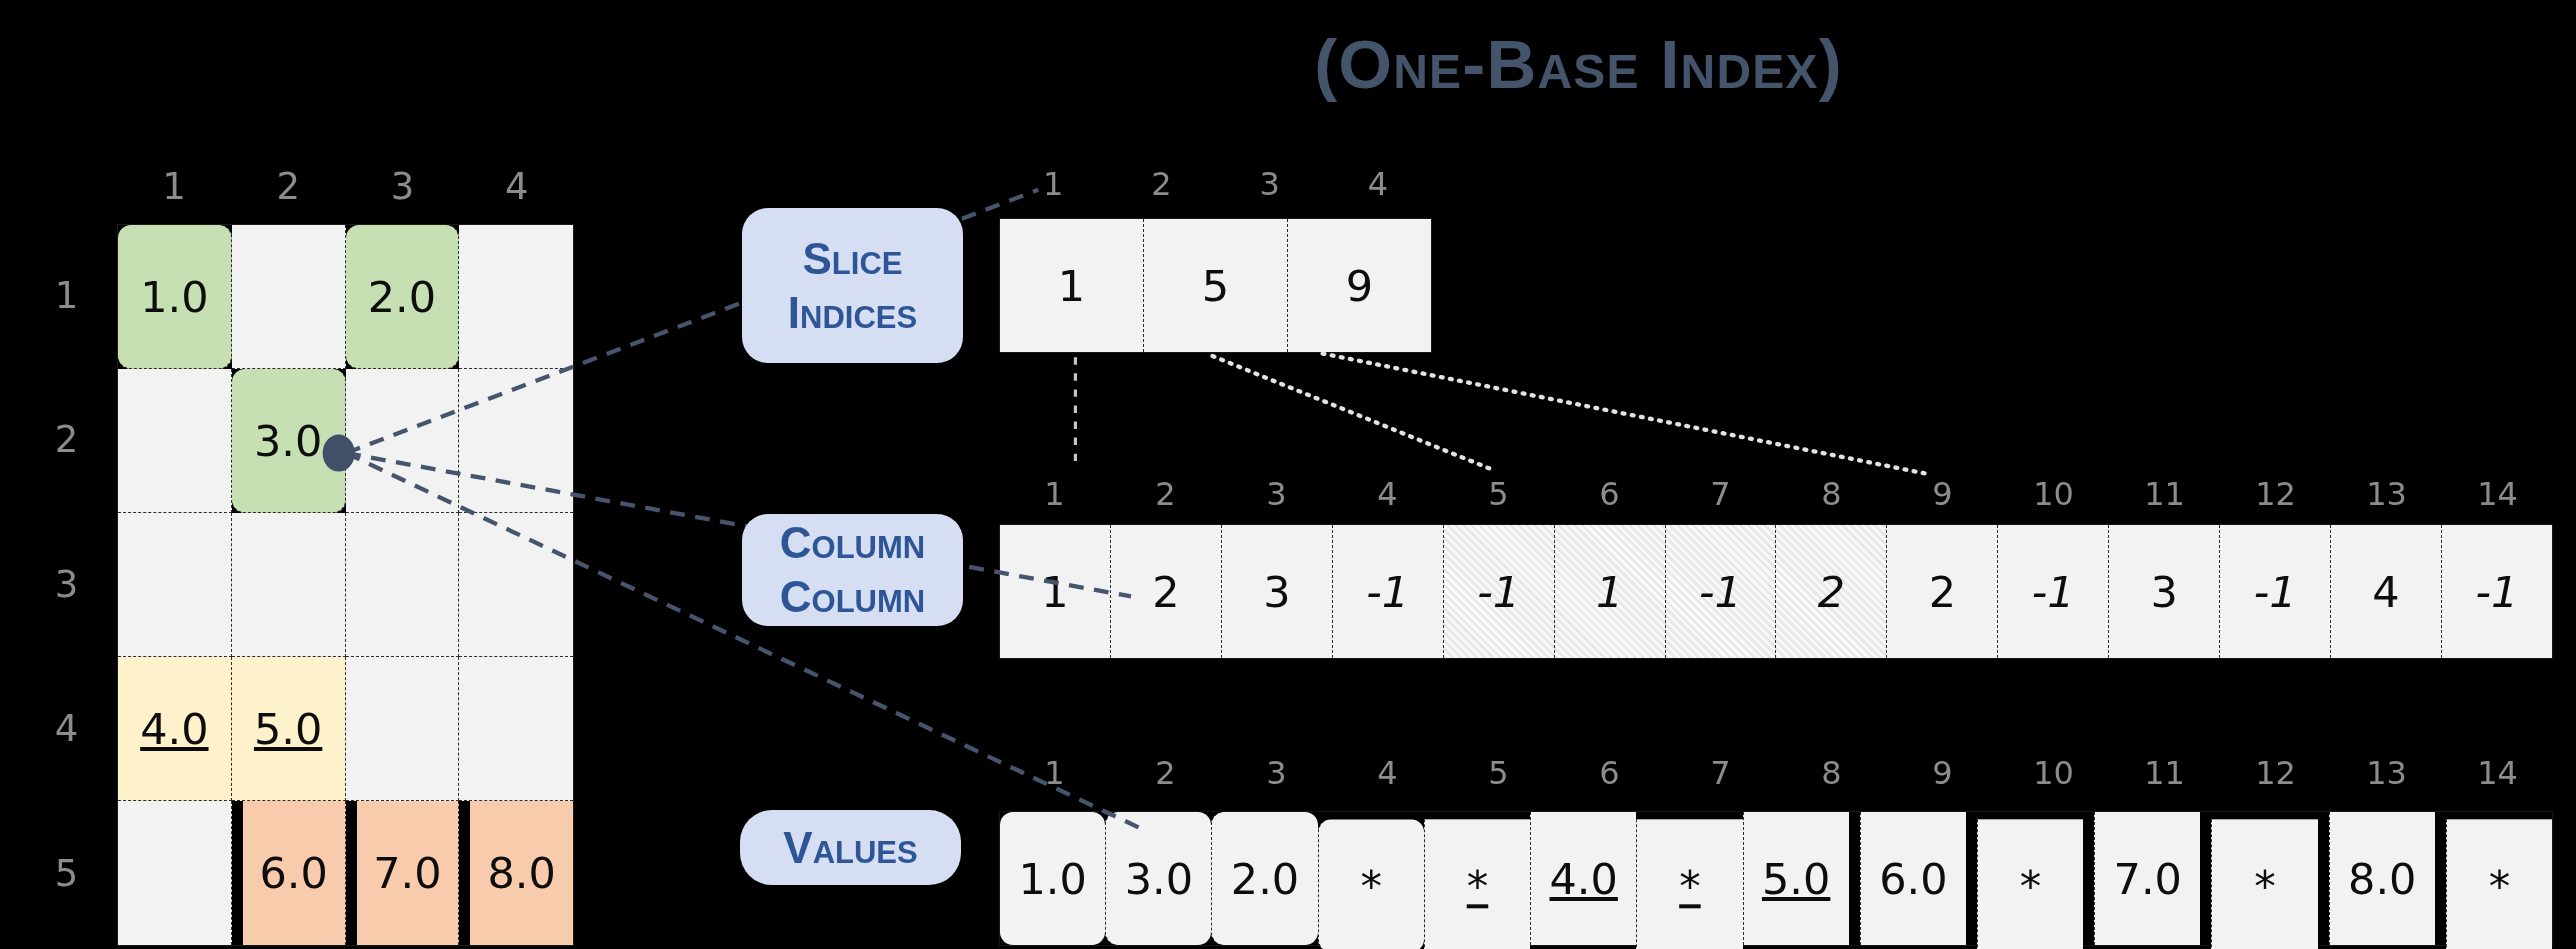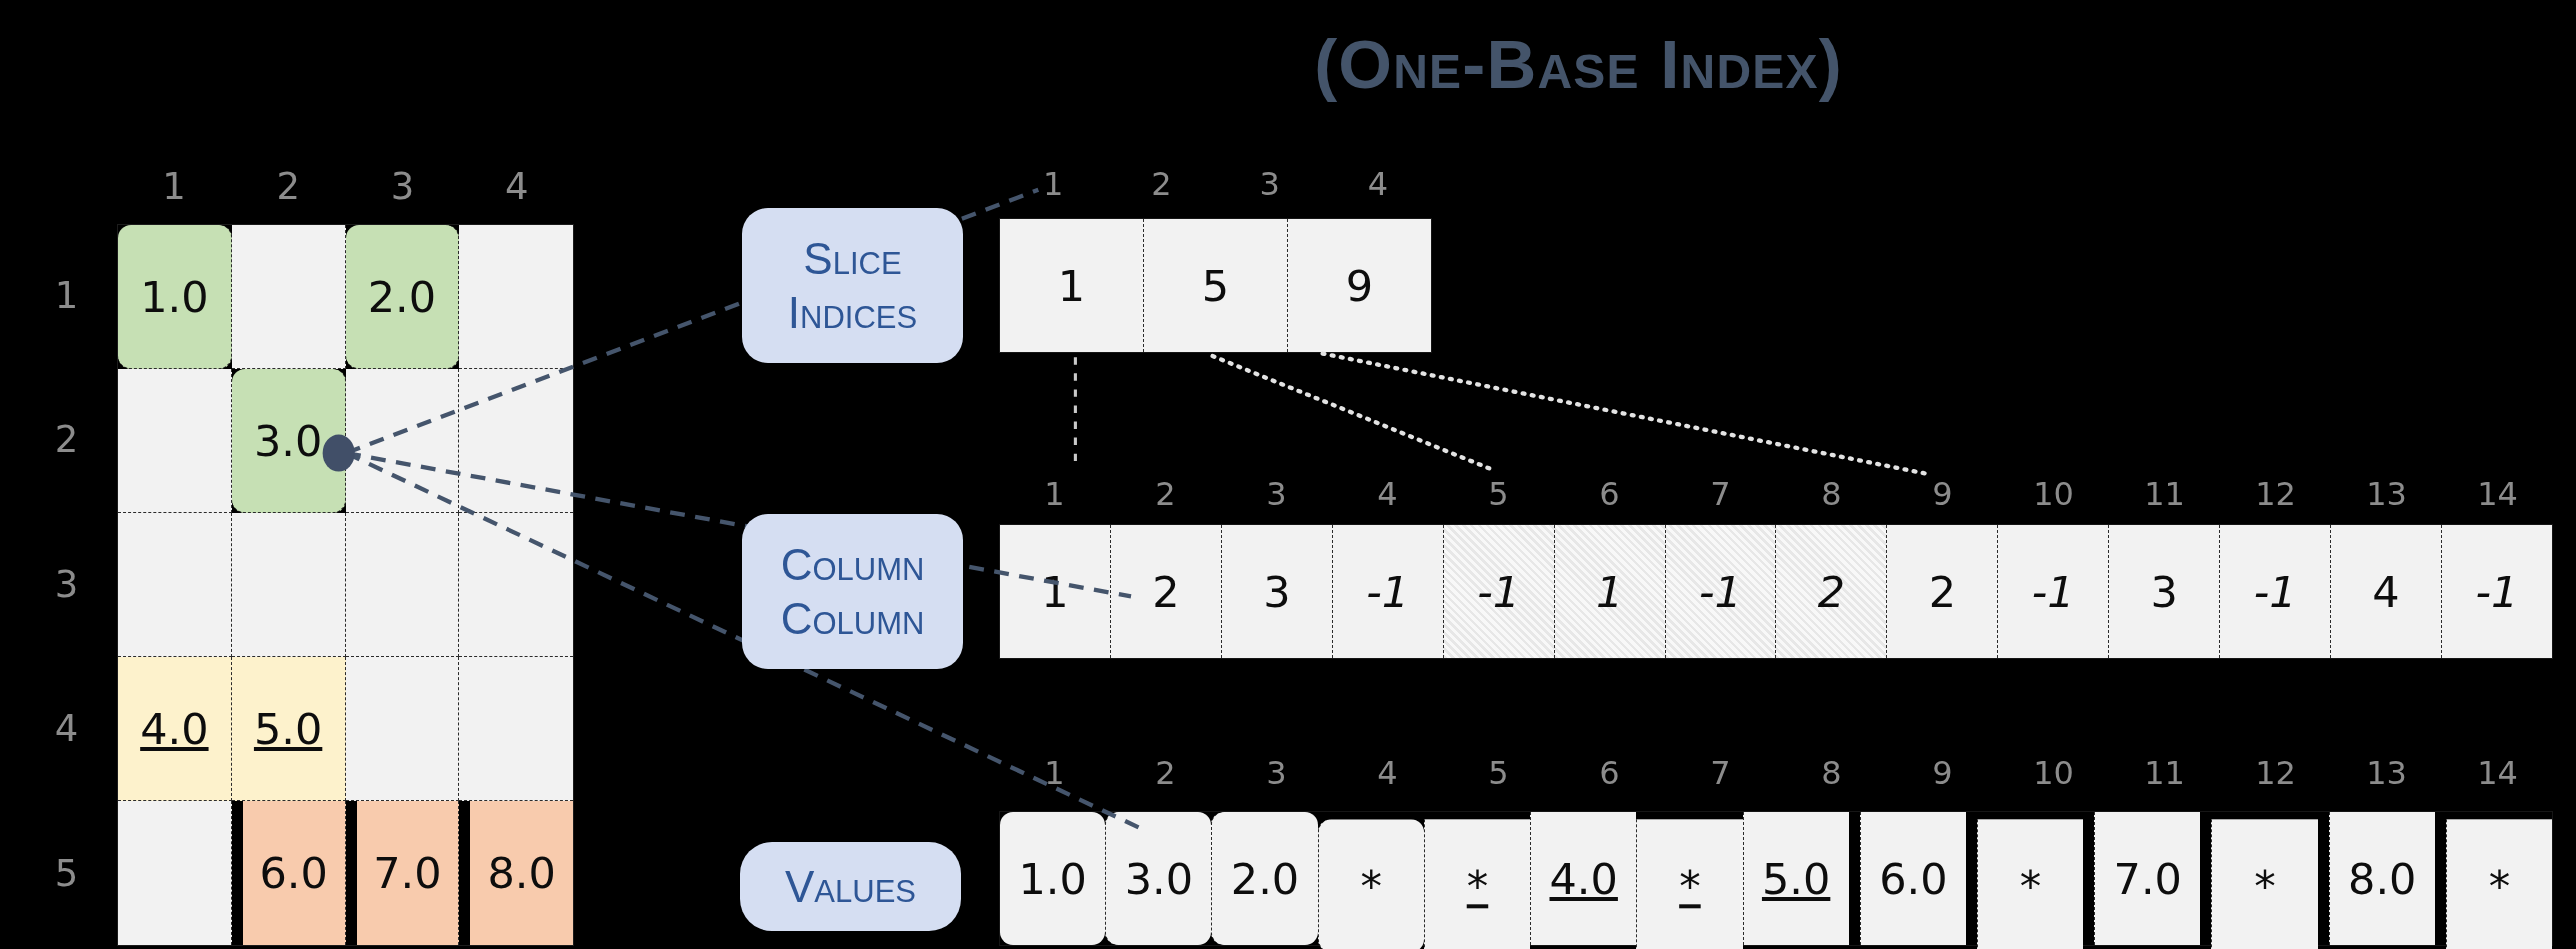--- a/index.html
+++ b/index.html
@@ -47,25 +47,25 @@
   .cell{flex:1;display:flex;align-items:center;justify-content:center;
         background:#f2f2f2;font-size:43px;color:#0d0d0d;min-width:0;}
   .cell + .cell{border-left:1.9px dashed #2b2b2b;}
   .it{font-style:italic;}
   .hatch{background:repeating-linear-gradient(45deg,#e7e7e7 0px,#e7e7e7 2.5px,#f8f8f8 2.5px,#f8f8f8 5.6px);}
   .star{transform:translateY(0.17em);}
 
   
   .labelbox{position:absolute;background:#d5def2;border-radius:26px;
             display:flex;flex-direction:column;align-items:center;justify-content:center;
-            font-family:"Liberation Sans",sans-serif;font-variant:small-caps;font-weight:normal;
+            font-family:"Liberation Sans",sans-serif;font-variant:small-caps;font-weight:bold;
             color:#2e5696;font-size:44px;line-height:1.22;z-index:6;text-align:center;}
   #so-label{left:742px;top:208px;width:221px;height:155px;}
-  #ci-label{left:742px;top:514px;width:221px;height:155px;}
-  #va-label{left:740px;top:842px;width:221px;height:89px;border-radius:32px;}
+  #ci-label{left:742px;top:514px;width:221px;height:112px;}
+  #va-label{left:740px;top:810px;width:221px;height:75px;border-radius:32px;}
 
   
   svg.overlay{position:absolute;left:0;top:0;z-index:5;pointer-events:none;}
   .dkdash{stroke:#45556c;stroke-width:7;stroke-dasharray:24 17;fill:none;}
   .ltdash{stroke:#c9c9c9;stroke-width:5;stroke-dasharray:12 14;fill:none;}
   .ltdot{stroke:#e3e3e3;stroke-width:7;stroke-dasharray:3 12;stroke-linecap:round;fill:none;}
 </style>
 </head>
 <body>
 

